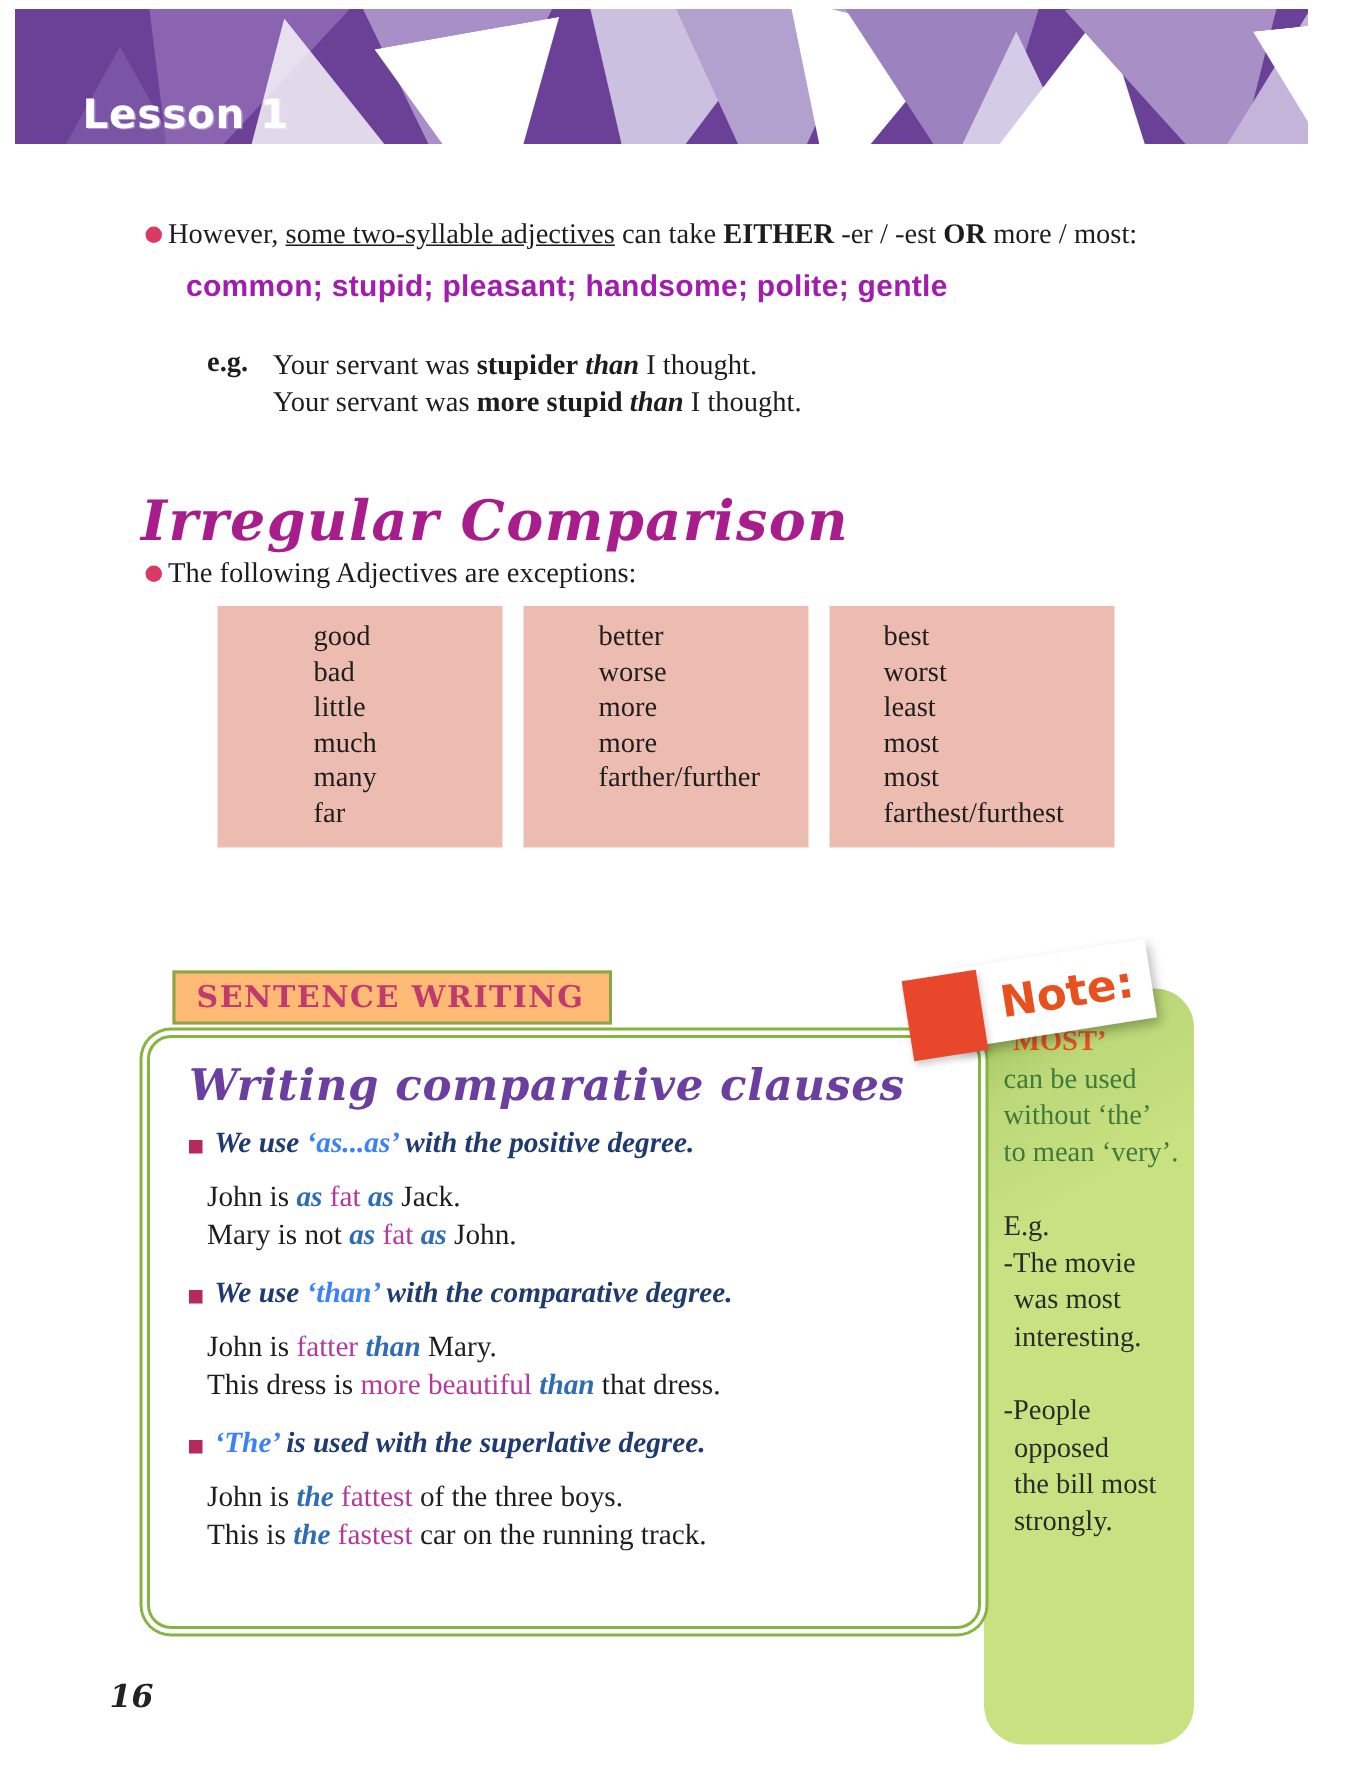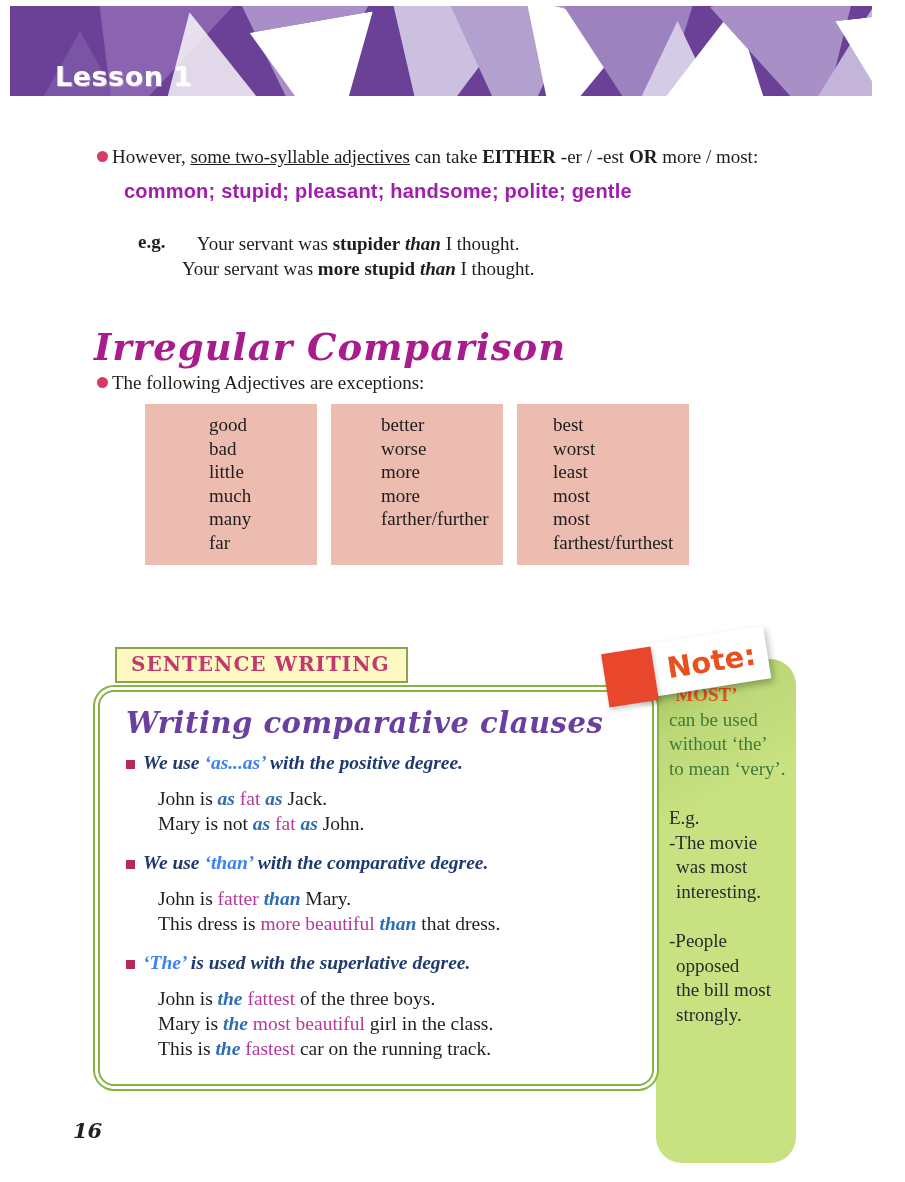--- a/index.html
+++ b/index.html
@@ -21,52 +21,52 @@
   .u{text-decoration:underline;}
   .b{font-weight:bold;}
   .bi{font-weight:bold;font-style:italic;}
 
   
   .lead-line{position:absolute;left:97px;top:146px;font-size:19px;display:flex;align-items:flex-start;width:740px;text-align:center;}
   .adjectives{position:absolute;left:124px;top:180px;font-family:"Liberation Sans",sans-serif;
           font-weight:bold;font-size:20px;color:#a21caf;letter-spacing:.2px;}
   .eg-block{position:absolute;left:138px;top:231px;font-size:19px;display:flex;}
   .eg-label{font-weight:bold;width:44px;flex:none;}
-  .eg-lines div{line-height:25px;text-align:center;}
+  .eg-lines div{line-height:25px;}
 
   
   .irregular-heading{position:absolute;left:94px;top:300px;font-family:"DejaVu Serif",serif;
           font-style:italic;font-weight:bold;font-size:37px;color:#a81c8c;letter-spacing:1px;}
   .exceptions-line{position:absolute;left:97px;top:372px;font-size:19px;display:flex;}
 
   .comparison-table{position:absolute;left:145px;top:404px;display:flex;gap:14px;font-size:19px;}
-  .comparison-table .col{width:172px;background:#edbcb0;padding:9px 0 10px 0;}
+  .comparison-table .col{width:190px;background:#edbcb0;padding:9px 0 10px 0;}
   .comparison-table .col div{line-height:23.6px;}
   .col-c1 div{padding-left:64px;}
   .col-c2 div{padding-left:50px;}
   .col-c3 div{padding-left:36px;}
 
   
-  .sw-label{position:absolute;left:115px;top:647px;z-index:3;background:#fef9c3;
+  .sw-label{position:absolute;left:115px;top:647px;z-index:3;background:#fdba74;
           border:2px solid #8aa547;padding:3px 16px 5px 14px;
           font-family:"DejaVu Serif",serif;font-weight:bold;font-size:20px;
           letter-spacing:1px;color:#c13a6e;}
   .main-box{position:absolute;left:98px;top:690px;width:556px;height:396px;z-index:2;
           border:2px solid #85b440;border-radius:16px;background:#fff;
           box-shadow:0 0 0 3px #ffffff,0 0 0 5px #85b440;
           padding:12px 18px 0 26px;box-sizing:border-box;}
   .box-heading{font-family:"DejaVu Serif",serif;font-style:italic;font-weight:bold;
           font-size:29px;color:#6a3fa0;margin:2px 0 12px 0;letter-spacing:.5px;}
   .rule-head{display:flex;align-items:flex-start;font-size:19.5px;color:#1e3a6e;
           font-weight:bold;font-style:italic;margin:0 0 12px 0;}
   .sq{width:9px;height:9px;background:#b5295f;margin:8px 8px 0 0;flex:none;}
   .blue{color:#3b82f6;}
   .mag{color:#b5399b;}
   .ex-blue{color:#2e6db4;font-weight:bold;font-style:italic;}
-  .examples{margin:0 0 16px 32px;font-size:19.5px;}
+  .examples{margin:0 0 16px 12px;font-size:19.5px;}
   .examples div{line-height:25px;}
 
   
   .note-panel{position:absolute;left:656px;top:659px;width:140px;height:504px;z-index:1;
           border-radius:26px;
           background:linear-gradient(150deg,#9cbb54 0%,#bcd878 14%,#c8e181 30%,#c8e181 100%);
           padding:24px 8px 0 13px;box-sizing:border-box;font-size:19px;}
   .note-panel .ln{line-height:24.5px;}
   .np-most{color:#e8501e;font-weight:bold;}
   .np-green{color:#3f7a3c;}
@@ -180,21 +180,20 @@
       <div><span>John is </span><span class="mag">fatter </span><span class="ex-blue">than</span><span> Mary.</span></div>
       <div><span>This dress is </span><span class="mag">more beautiful </span><span class="ex-blue">than</span><span> that dress.</span></div>
     </div>
 
     <div class="rule-head">
       <span class="sq"></span>
       <span><span class="blue">‘The’</span><span> is used with the superlative degree.</span></span>
     </div>
     <div class="examples">
       <div><span>John is </span><span class="ex-blue">the </span><span class="mag">fattest</span><span> of the three boys.</span></div>
-      <div><span>Mary is </span><span class="ex-blue">the </span><span class="mag">most beautiful</span><span> girl in the class.</span></div>
       <div><span>This is </span><span class="ex-blue">the </span><span class="mag">fastest</span><span> car on the running track.</span></div>
     </div>
   </div>
 
   <aside class="note-panel">
     <div class="ln np-most">‘MOST’</div>
     <div class="ln np-green">can be used</div>
     <div class="ln np-green">without ‘the’</div>
     <div class="ln np-green">to mean ‘very’.</div>
     <div class="np-gap"></div>

